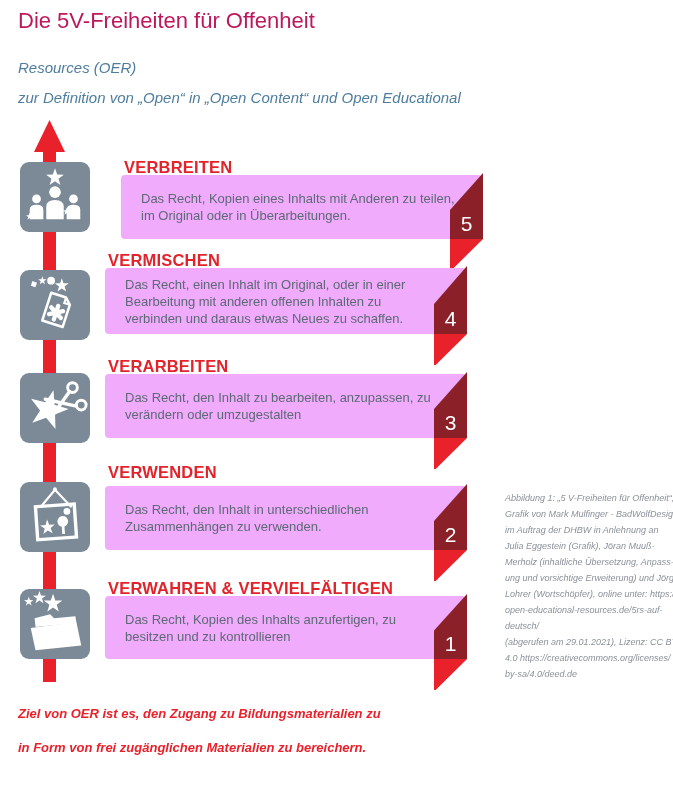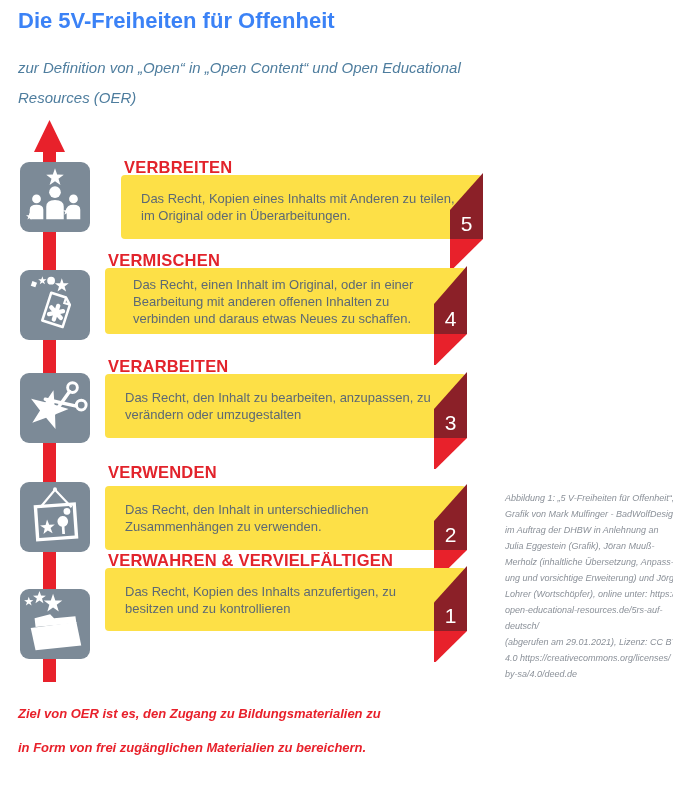--- a/index.html
+++ b/index.html
@@ -1,26 +1,26 @@
 <!DOCTYPE html>
 <html><head>
 <meta charset="utf-8">
 <style>
   html,body{margin:0;padding:0;background:#fff;}
   .page{position:relative;width:673px;height:798px;background:#fff;overflow:hidden;
         font-family:"Liberation Sans", sans-serif;}
-  .title{position:absolute;left:18px;top:8px;font-size:22px;font-weight:bold;color:#3b82f6;}
+  .title{position:absolute;left:18px;top:8px;font-size:22px;font-weight:normal;color:#be185d;}
   .subtitle{position:absolute;left:18px;top:53px;font-size:15px;font-style:italic;color:#4e7d9e;line-height:30px;}
   .subtitle span{display:block;}
   .arrow-svg{position:absolute;left:30px;top:118px;z-index:1;}
   .icon-box{position:absolute;left:20px;width:70px;height:70px;background:#7c8a97;border-radius:9px;z-index:2;}
   .icon-box svg{position:absolute;left:0;top:0;}
   .section{position:absolute;left:105px;width:361px;z-index:2;}
   .sec-heading{margin:0 0 0 3px;font-size:16.5px;line-height:16px;font-weight:bold;color:#e2232b;letter-spacing:.2px;}
-  .sec-box{position:relative;margin-top:0;background:#fde047;border-radius:4px;display:flex;align-items:center;}
+  .sec-box{position:relative;margin-top:0;background:#f0abfc;border-radius:4px;display:flex;align-items:center;}
   .sec-desc{padding-left:20px;width:315px;font-size:13px;line-height:17px;color:#5d6974;}
   .ribbon{position:absolute;right:-1px;top:-2px;width:33px;z-index:3;}
   .ribbon-top{position:absolute;left:0;top:0;width:33px;background:#8b2028;
               clip-path:polygon(100% 0,100% 100%,0 100%,0 56%);}
   .ribbon-num{position:absolute;left:0;bottom:5px;width:100%;text-align:center;
               color:#fff;font-size:21px;line-height:21px;}
   .ribbon-tail{position:absolute;left:0;width:33px;height:31px;background:#e8212b;
               clip-path:polygon(0 0,100% 0,5% 100%,0 100%);}
   .caption{position:absolute;left:505px;top:490px;font-size:9px;font-style:italic;color:#8b9199;line-height:16px;}
   .caption span{display:block;white-space:nowrap;}
@@ -29,22 +29,22 @@
   .footer span{display:block;white-space:nowrap;}
 </style>
 </head>
 <body>
 
 <div class="page">
 
   <div class="title">Die 5V-Freiheiten für Offenheit</div>
 
   <div class="subtitle">
+    <span>Resources (OER)</span>
     <span>zur Definition von „Open“ in „Open Content“ und Open Educational</span>
-    <span>Resources (OER)</span>
   </div>
 
   <svg class="arrow-svg" width="40" height="566" viewBox="0 0 40 566">
     <path d="M19.5,2 L35,34 L26,34 L26,564 L13,564 L13,34 L4,34 Z" fill="#e8212b"></path>
   </svg>
 
   <div class="icon-box" style="top:162px;">
     <svg width="70" height="70" viewBox="0 0 72 72" fill="#fff">
       <path transform="translate(36,16) scale(0.95)" d="M0,-10 L2.35,-3.24 L9.51,-3.09 L3.8,1.24 L5.88,8.09 L0,4 L-5.88,8.09 L-3.8,1.24 L-9.51,-3.09 L-2.35,-3.24 Z"></path>
       <circle cx="36" cy="31" r="6"></circle>
@@ -118,21 +118,21 @@
         <div class="ribbon-top" style="height:66px;">
           <div class="ribbon-num">5</div>
         </div>
         <div class="ribbon-tail" style="top:66px;"></div>
       </div>
     </div>
   </div>
 
   <div class="section" style="top:252px;">
     <div class="sec-heading">VERMISCHEN</div>
-    <div class="sec-box" style="height:66px;padding-left:8px;">
+    <div class="sec-box" style="height:66px;">
       <div class="sec-desc">Das Recht, einen Inhalt im Original, oder in einer Bearbeitung mit anderen offenen Inhalten zu verbinden und daraus etwas Neues zu schaffen.</div>
       <div class="ribbon">
         <div class="ribbon-top" style="height:68px;">
           <div class="ribbon-num">4</div>
         </div>
         <div class="ribbon-tail" style="top:68px;"></div>
       </div>
     </div>
   </div>
 
@@ -155,21 +155,21 @@
       <div class="sec-desc">Das Recht, den Inhalt in unterschiedlichen Zusammenhängen zu verwenden.</div>
       <div class="ribbon">
         <div class="ribbon-top" style="height:66px;">
           <div class="ribbon-num">2</div>
         </div>
         <div class="ribbon-tail" style="top:66px;"></div>
       </div>
     </div>
   </div>
 
-  <div class="section" style="top:552px;">
+  <div class="section" style="top:580px;">
     <div class="sec-heading">VERWAHREN &amp; VERVIELFÄLTIGEN</div>
     <div class="sec-box" style="height:63px;">
       <div class="sec-desc">Das Recht, Kopien des Inhalts anzufertigen, zu besitzen und zu kontrollieren</div>
       <div class="ribbon">
         <div class="ribbon-top" style="height:65px;">
           <div class="ribbon-num">1</div>
         </div>
         <div class="ribbon-tail" style="top:65px;"></div>
       </div>
     </div>

